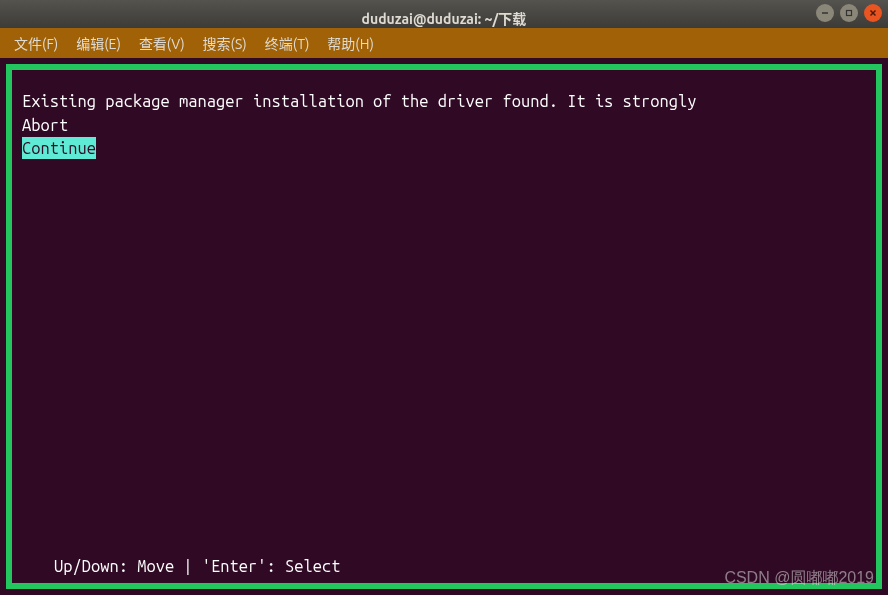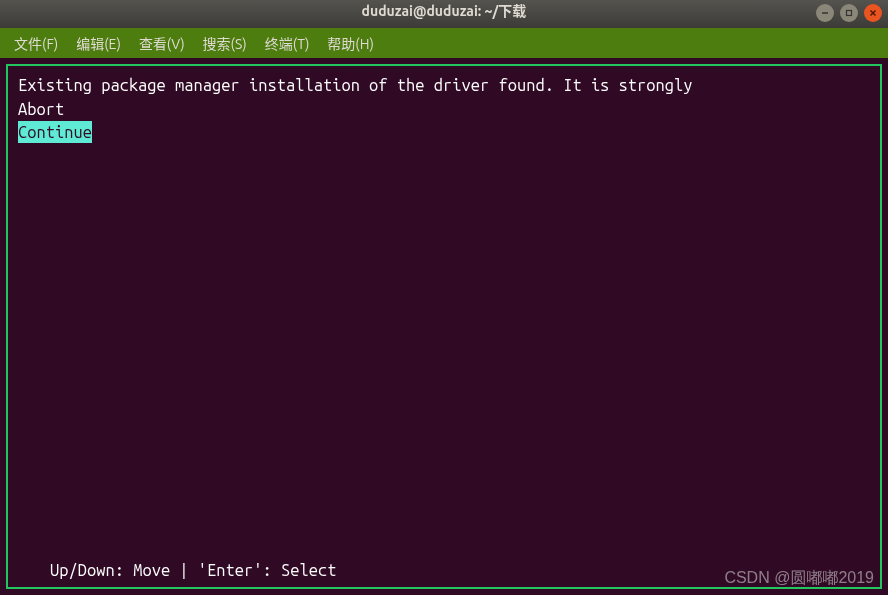--- a/index.html
+++ b/index.html
@@ -11,21 +11,21 @@
       width: 888px;
       height: 595px;
       font-family: "Ubuntu", "Noto Sans CJK SC", sans-serif;
       background: #3c3b37;
       overflow: hidden;
     }
     .titlebar {
       height: 28px;
       background: linear-gradient(to bottom, #54534e, #3c3b37);
       display: flex;
-      align-items: flex-start;
+      align-items: flex-end;
       justify-content: center;
       position: relative;
       color: #dfdbd2;
       font-size: 14px;
       font-weight: bold;
     }
     .window-controls {
       position: absolute;
       right: 6px;
       top: 4px;
@@ -41,21 +41,21 @@
       justify-content: center;
       font-size: 10px;
       color: #3a3a3a;
       cursor: pointer;
     }
     .win-min { background: #8b8778; }
     .win-max { background: #8b8778; }
     .win-close { background: #e95420; }
     .menubar {
       height: 30px;
-      background: #4d7c0f;
+      background: #a16207;
       display: flex;
       align-items: center;
       padding: 0 6px;
       gap: 2px;
       color: #dfdbd2;
       font-size: 14px;
     }
     .menu-item {
       padding: 4px 8px;
       cursor: pointer;
@@ -65,22 +65,22 @@
       top: 58px;
       left: 0;
       right: 0;
       bottom: 0;
       background: #300a24;
       padding: 6px;
     }
     .terminal-frame {
       width: 100%;
       height: 100%;
-      border: 2px solid #22c55e;
-      padding: 8px 10px;
+      border: 6px solid #22c55e;
+      padding: 20px 10px;
       position: relative;
       font-family: "Ubuntu Mono", "DejaVu Sans Mono", monospace;
       font-size: 16.5px;
       line-height: 1.35;
       color: #ffffff;
     }
     .msg {
       white-space: pre-wrap;
       margin-bottom: 2px;
     }

